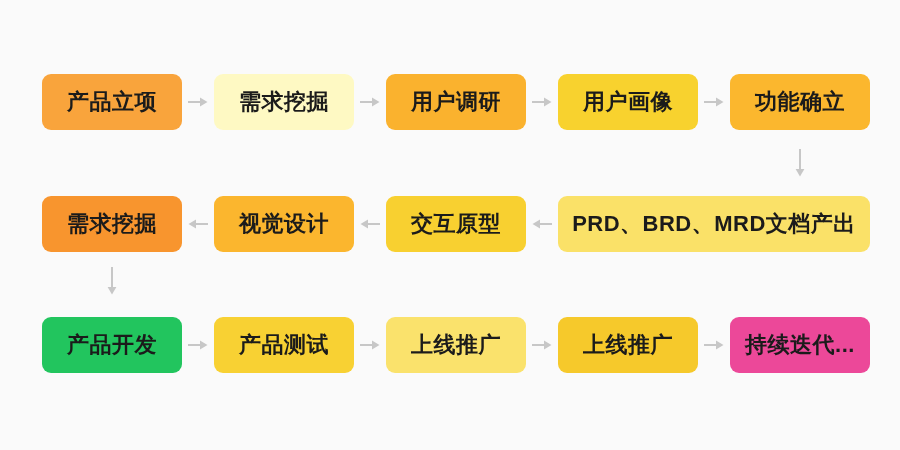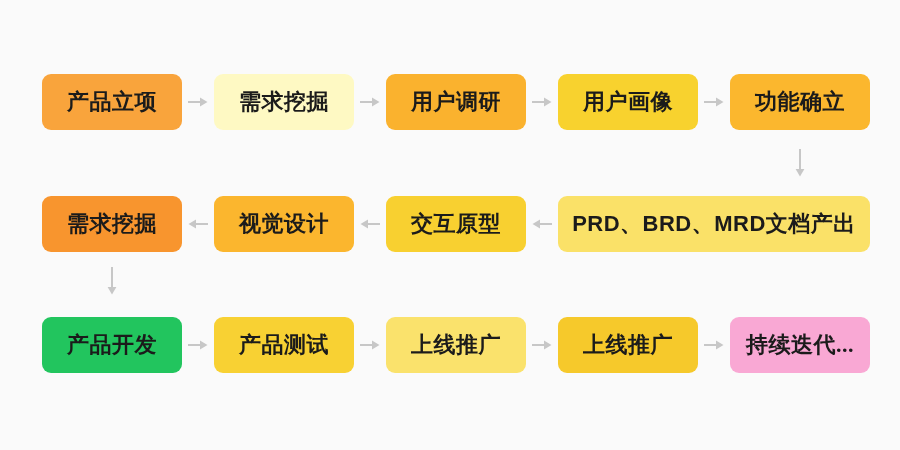--- a/index.html
+++ b/index.html
@@ -125,21 +125,21 @@
     <svg width="14" height="30" viewBox="0 0 14 30">
         <line x1="7" y1="1" x2="7" y2="22" stroke="currentColor" stroke-width="2"></line>
         <path d="M2.6 21 L7 28.5 L11.4 21 Z" fill="currentColor"></path>
       </svg>
   </span>
 
   <div class="node r3 c1" style="background: #22c55e;">产品开发</div>
   <div class="node r3 c3" style="background: rgb(250, 226, 108);">上线推广</div>
   <div class="node r3 c2" style="background: rgb(248, 209, 51);">产品测试</div>
   <div class="node r3 c4" style="background: rgb(246, 201, 43);">上线推广</div>
-  <div class="node r3 c5" style="background: #f9a8d4; font-family: Liberation Serif, serif;">持续迭代...</div>
+  <div class="node r3 c5" style="background: #ec4899;">持续迭代...</div>
 
   <span class="arrow h ah3 ag1" style="color: rgb(199, 199, 199);">
     <svg width="22" height="14" viewBox="0 0 22 14">
         <line x1="1" y1="7" x2="14" y2="7" stroke="currentColor" stroke-width="2"></line>
         <path d="M13 2.6 L20.5 7 L13 11.4 Z" fill="currentColor"></path>
       </svg>
   </span>
   <span class="arrow h ah3 ag2" style="color: rgb(199, 199, 199);">
     <svg width="22" height="14" viewBox="0 0 22 14">
         <line x1="1" y1="7" x2="14" y2="7" stroke="currentColor" stroke-width="2"></line>

